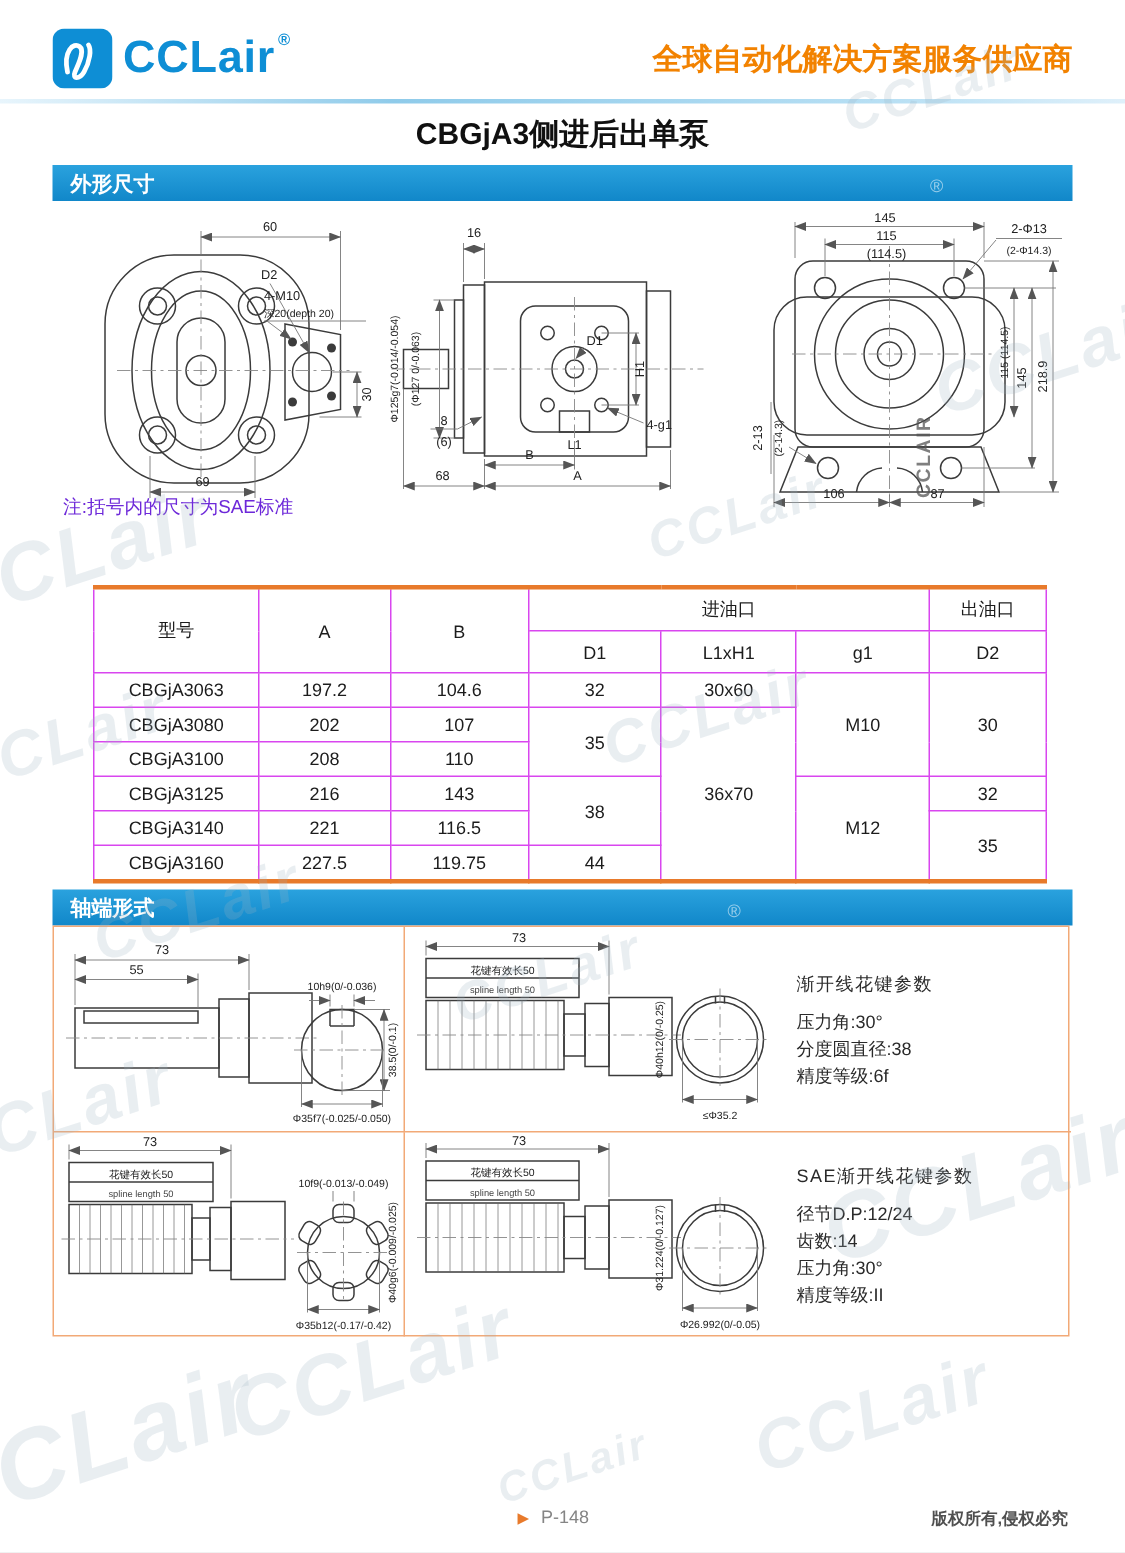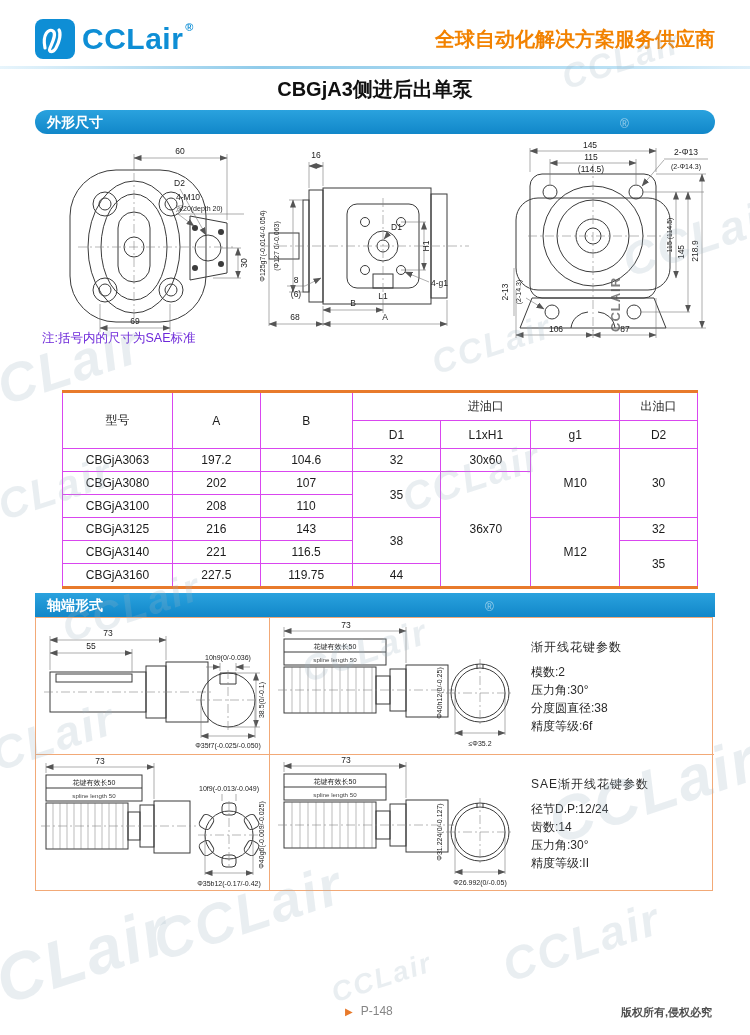--- a/index.html
+++ b/index.html
@@ -18,21 +18,21 @@
   .slogan { margin-left:auto; color:#f28200; font-weight:bold; font-size:20px; }
   .hdr-rule { top:66px; left:0; width:750px; height:3px;
     background:linear-gradient(to right,#e8f5fc,#8fcbea 35%,#b9e0f4 80%,#dff0fa); }
 
   .title { top:76px; left:0; width:750px; text-align:center; font-size:20px; font-weight:bold; color:#101010; }
 
   .banner { left:35px; width:680px; height:24px; box-sizing:border-box;
     background:linear-gradient(180deg,#2aa2de,#1187c9);
     color:#fff; font-weight:bold; font-size:14px; line-height:24px; padding-left:12px; }
   .banner .banner-reg { position:absolute; top:2px; font-size:12px; color:rgba(255,255,255,.55); font-weight:normal; }
-  #banner-outline { top:110px;border-radius:12px; }
+  #banner-outline { top:110px; }
   #banner-shaft { top:593px; }
 
   
   .drawings { top:140px; left:28px; width:694px; height:200px; display:flex; }
   .draw { display:block; }
   svg text { font-family:"Liberation Sans", sans-serif; font-size:8.5px; fill:#222; }
   svg text.sm { font-size:7px; }
   svg text.xs { font-size:6.2px; fill:#444; }
   .obj * { fill:none; stroke:#3b3b3b; stroke-width:1; }
   .obj .dot { fill:#3b3b3b; stroke:none; }
@@ -411,21 +411,20 @@
         <g>
           <text x="172" y="72" class="sm" text-anchor="middle" transform="rotate(-90 172 72)">Φ40h12(0/-0.25)</text>
           <line class="dim" x1="185" y1="72" x2="185" y2="114"></line>
           <line class="dim" x1="235" y1="72" x2="235" y2="114"></line>
           <line class="dim" x1="185" y1="112" x2="235" y2="112" marker-start="url(#arw)" marker-end="url(#arw)"></line>
           <text x="210" y="125" class="sm" text-anchor="middle">≤Φ35.2</text>
         </g>
       </svg>
       <div class="params">
         <div class="params-title">渐开线花键参数</div>
-        <div>模数:2</div>
         <div>压力角:30°</div>
         <div>分度圆直径:38</div>
         <div>精度等级:6f</div>
       </div>
     </div>
 
     <div class="cell-br">
       <svg class="draw" width="232" height="135" viewBox="0 0 232 135" style="margin-top:2px">
         <g class="obj">
           <rect x="10" y="18" width="96" height="26"></rect>

